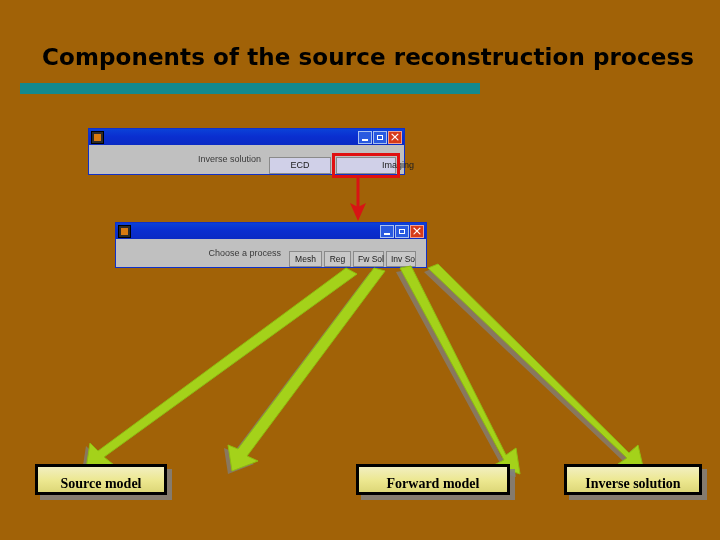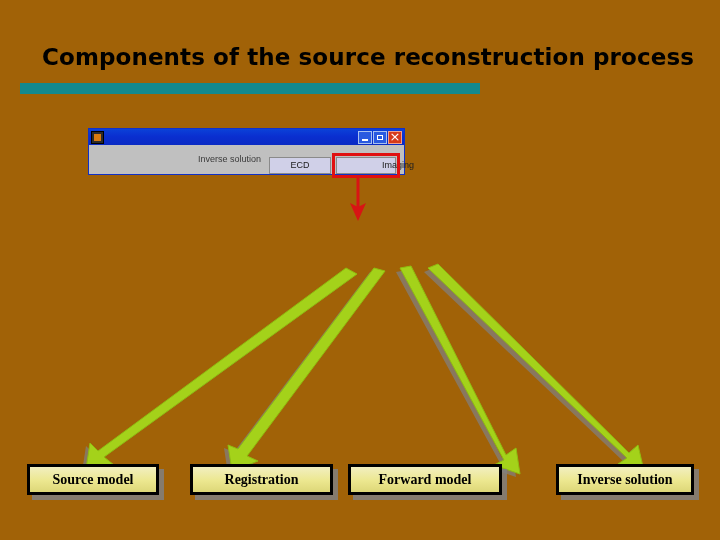--- a/index.html
+++ b/index.html
@@ -199,22 +199,23 @@
 
   
   .comp-box {
     position: absolute;
     height: 31px;
     border: 3px solid #000000;
     box-sizing: border-box;
     background: linear-gradient(to bottom, #f2efc0 0%, #ece78f 55%, #ddd778 100%);
     box-shadow: 5px 5px 0 rgba(128,128,128,0.85);
     display: flex;
-    align-items: center;
+    align-items: flex-end;
     justify-content: center;
+    margin-left: 8px;
   }
   .comp-label {
     font-family: "Liberation Serif", "DejaVu Serif", serif;
     font-weight: bold;
     font-size: 14px;
     color: #000000;
     white-space: nowrap;
   }
   #box-source-model     { left: 27px;  top: 464px; width: 132px; }
   #box-registration     { left: 190px; top: 464px; width: 143px; }
@@ -239,20 +240,40 @@
         <span class="win-btn close"></span>
       </span>
     </div>
     <div class="win-body">
       <span class="win-prompt">Inverse solution</span>
       <span class="dlg-btn plain ecd">ECD</span>
       <span class="dlg-btn plain imaging highlighted">Imaging</span>
     </div>
   </div>
 
+  <div class="win" id="window-choose-process">
+    <div class="win-titlebar">
+      <span class="win-appicon"></span>
+      <span class="win-title-spacer"></span>
+      <span class="win-controls">
+        <span class="win-btn min"></span>
+        <span class="win-btn max"></span>
+        <span class="win-btn close"></span>
+      </span>
+    </div>
+    <div class="win-body">
+      <span class="win-prompt">Choose a process</span>
+      <span class="proc-btns">
+        <span class="dlg-btn gray b-mesh">Mesh</span>
+        <span class="dlg-btn gray b-reg">Reg</span>
+        <span class="dlg-btn gray b-fwd">Fw Sol</span>
+        <span class="dlg-btn gray b-inv">Inv So</span>
+      </span>
+    </div>
+  </div>
 
   <svg id="arrow-layer" viewBox="0 0 720 540" width="720" height="540" xmlns="http://www.w3.org/2000/svg">
 
     <g opacity="0.72">
       <g fill="#808080" stroke="none">
 
         <path d="M 342 272 L 353 277 L 100 460 L 110 468 L 82 472 L 86 446 L 94 454 Z"></path>
 
         <path d="M 370 272 L 381 275 L 243 459 L 254 464 L 228 474 L 224 448 L 234 452 Z"></path>
 
@@ -271,23 +292,20 @@
 
     <g>
       <line x1="358" y1="175" x2="358" y2="208" stroke="#d81414" stroke-width="3"></line>
       <path d="M 358 221 L 350 203 L 358 207 L 366 203 Z" fill="#d81414" stroke="none"></path>
     </g>
   </svg>
 
   <div class="comp-box" id="box-source-model">
     <span class="comp-label">Source model</span>
   </div>
-  <div class="comp-box" id="box-registration">
-    <span class="comp-label">Registration</span>
-  </div>
   <div class="comp-box" id="box-forward-model">
     <span class="comp-label">Forward model</span>
   </div>
   <div class="comp-box" id="box-inverse-solution">
     <span class="comp-label">Inverse solution</span>
   </div>
 
 </div>
 
 </body></html>

